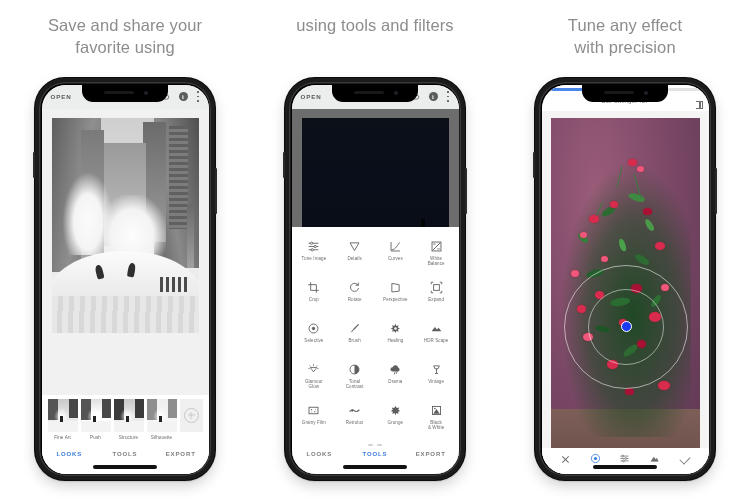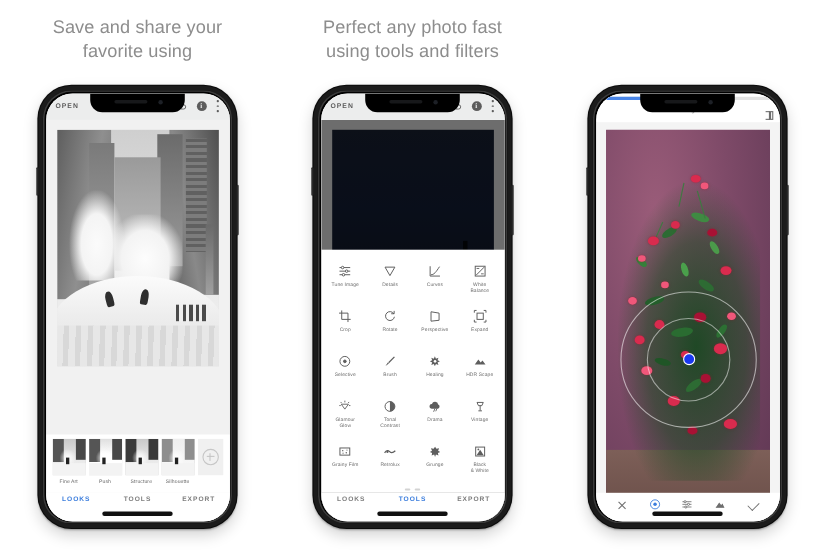--- a/index.html
+++ b/index.html
@@ -350,21 +350,20 @@
             <span class="tab">EXPORT</span>
           </div>
           <div class="homebar"></div>
         </div>
       </div>
     </div>
   </div>
 
   <div class="panel">
     <div class="heading">
-      <span class="l">Perfect any photo fast</span>
       <span class="l">using tools and filters</span>
     </div>
 
     <div class="phone">
       <div class="bezel">
         <div class="screen">
           <div class="notch">
             <span class="spk"></span>
             <span class="cam"></span>
           </div>
@@ -619,20 +618,24 @@
             <span class="tab active">TOOLS</span>
             <span class="tab">EXPORT</span>
           </div>
           <div class="homebar"></div>
         </div>
       </div>
     </div>
   </div>
 
   <div class="panel">
+    <div class="heading">
+      <span class="l">Tune any effect</span>
+      <span class="l">with precision</span>
+    </div>
 
     <div class="phone">
       <div class="bezel">
         <div class="screen">
           <div class="notch">
             <span class="spk"></span>
             <span class="cam"></span>
           </div>
 
           <div class="topslider">

